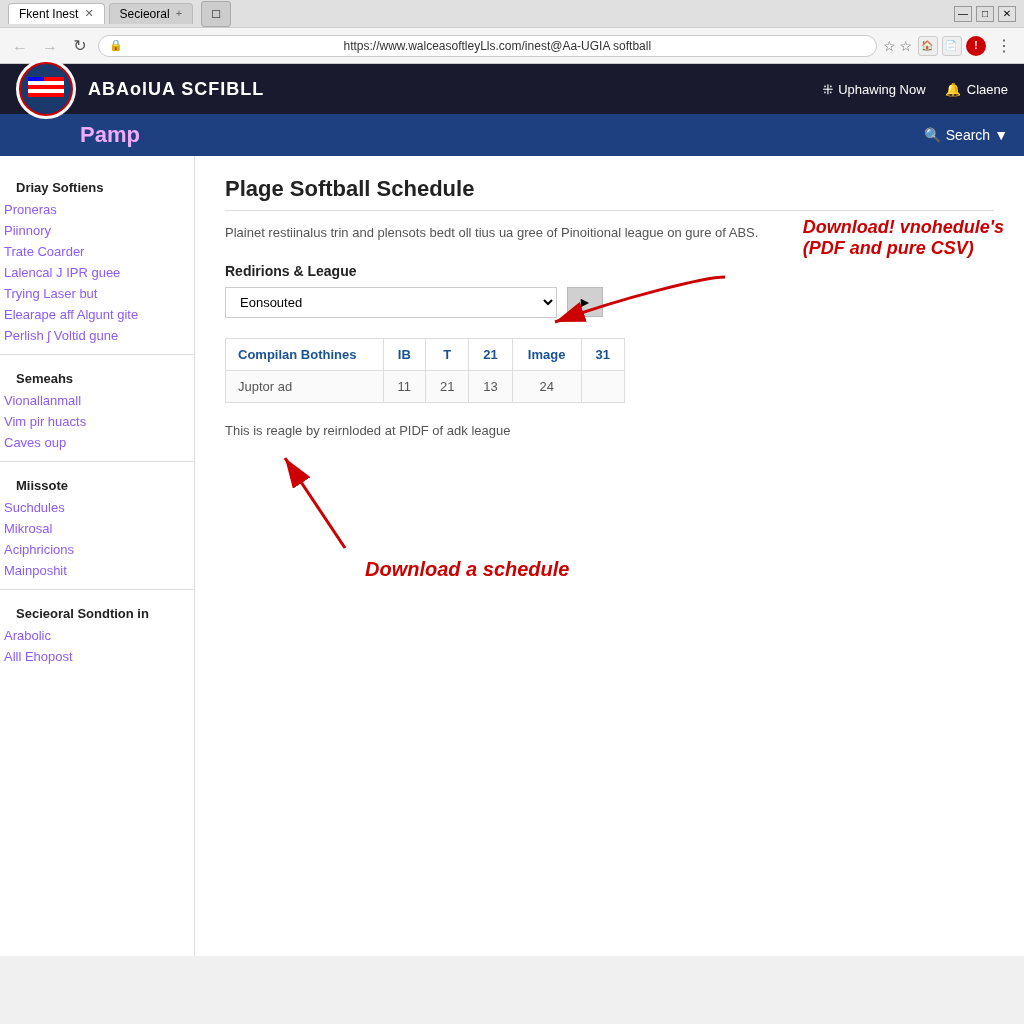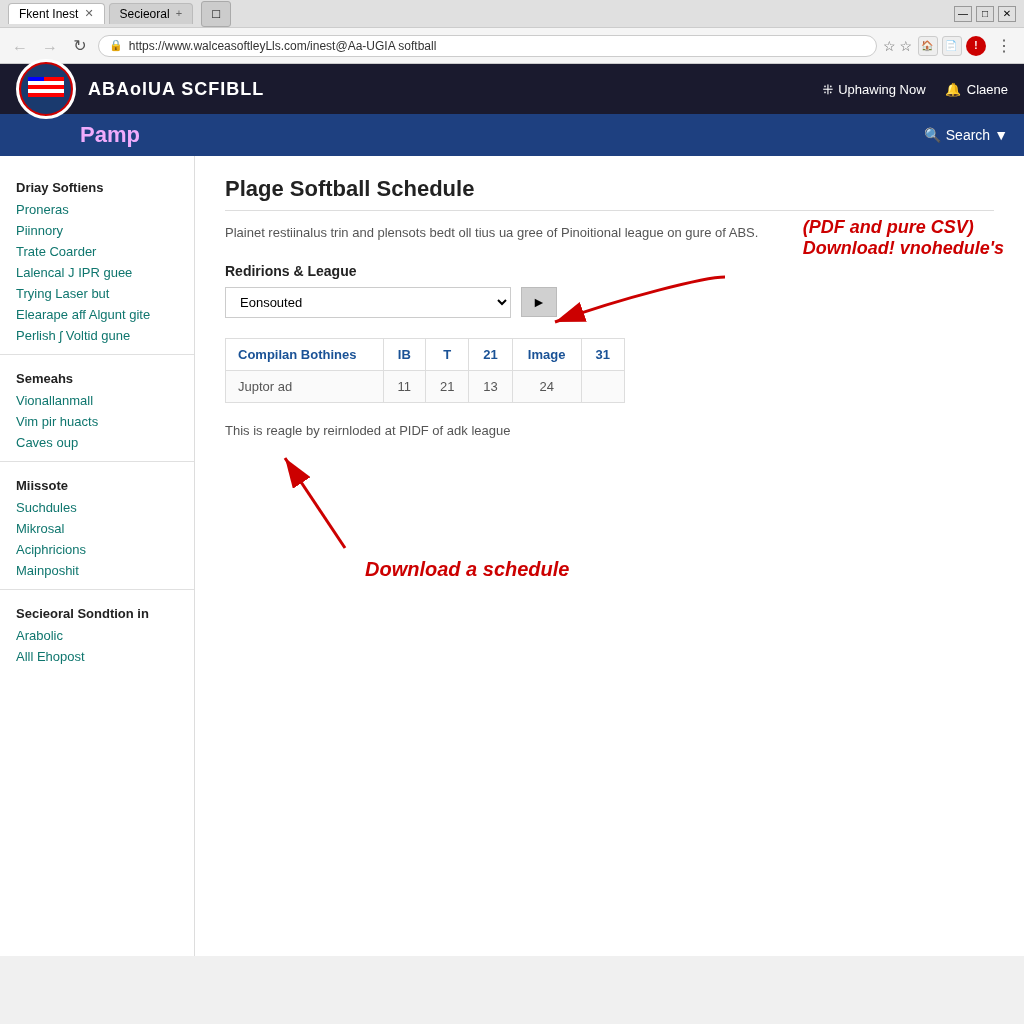--- a/index.html
+++ b/index.html
@@ -76,21 +76,21 @@
       border: 1px solid #ccc;
       border-radius: 12px;
       padding: 3px 10px;
       font-size: 12px;
       background: white;
       display: flex;
       align-items: center;
       gap: 6px;
     }
     .address-bar .lock-icon { color: #666; font-size: 11px; }
-    .address-text { flex: 1; font-size: 12px; color: #333; }
+    .address-text { flex: 1; font-size: 12px; color: #333; text-align: center; }
     .star-icons { display: flex; gap: 4px; }
     .star-icons span { color: #666; font-size: 14px; cursor: pointer; }
     .ext-icons { display: flex; gap: 4px; align-items: center; }
     .ext-icon { width: 20px; height: 20px; border: 1px solid #ccc; border-radius: 3px; background: #eee; display: flex; align-items: center; justify-content: center; font-size: 10px; cursor: pointer; }
     .notification-dot { width: 20px; height: 20px; background: #cc0000; border-radius: 50%; display: flex; align-items: center; justify-content: center; color: white; font-size: 10px; font-weight: bold; cursor: pointer; }
     .menu-btn { font-size: 16px; cursor: pointer; color: #555; padding: 2px 4px; }
 
     
     .site-topbar {
       background: #1a1a2e;
@@ -157,23 +157,23 @@
       padding: 16px 0;
       flex-shrink: 0;
     }
     .sidebar-section-title {
       font-weight: bold;
       font-size: 13px;
       color: #222;
       padding: 8px 16px 4px;
     }
     .sidebar-item {
-      padding: 3px 16px;
-      font-size: 13px;
-      color: #0f766e;
+      padding: 3px 4px;
+      font-size: 13px;
+      color: #8b5cf6;
       cursor: pointer;
     }
     .sidebar-divider { height: 1px; background: #e0e0e0; margin: 8px 0; }
 
     
     .content {
       flex: 1;
       padding: 20px 30px;
       background: white;
     }
@@ -199,21 +199,21 @@
       display: flex;
       align-items: center;
       gap: 10px;
       margin-bottom: 20px;
       position: relative;
     }
     .dropdown-select {
       border: 1px solid #ccc;
       padding: 6px 10px;
       font-size: 13px;
-      width: 286px;
+      width: 332px;
       background: white;
       cursor: pointer;
     }
     .arrow-btn {
       background: #d0d0d0;
       border: 1px solid #bbb;
       padding: 6px 10px;
       cursor: pointer;
       font-size: 14px;
     }
@@ -391,22 +391,22 @@
       <svg style="position:absolute;top:-30px;left:200px;width:350px;height:100px;pointer-events:none;">
         <defs>
           <marker id="arrowhead1" markerWidth="10" markerHeight="7" refX="10" refY="3.5" orient="auto">
             <polygon points="0 0, 10 3.5, 0 7" fill="#cc0000"></polygon>
           </marker>
         </defs>
         <path d="M 300,20 C 280,20 200,40 130,65" stroke="#cc0000" stroke-width="3" fill="none" marker-end="url(#arrowhead1)"></path>
       </svg>
 
       <div style="position:absolute;top:-70px;right:-10px;text-align:left;">
+        <div class="annotation-text">Download! vnohedule's</div>
         <div class="annotation-text">(PDF and pure CSV)</div>
-        <div class="annotation-text">Download! vnohedule's</div>
       </div>
     </div>
 
     <table class="schedule-table">
       <thead>
         <tr>
           <th class="left">Compilan Bothines</th>
           <th>IB</th>
           <th>T</th>
           <th>21</th>

